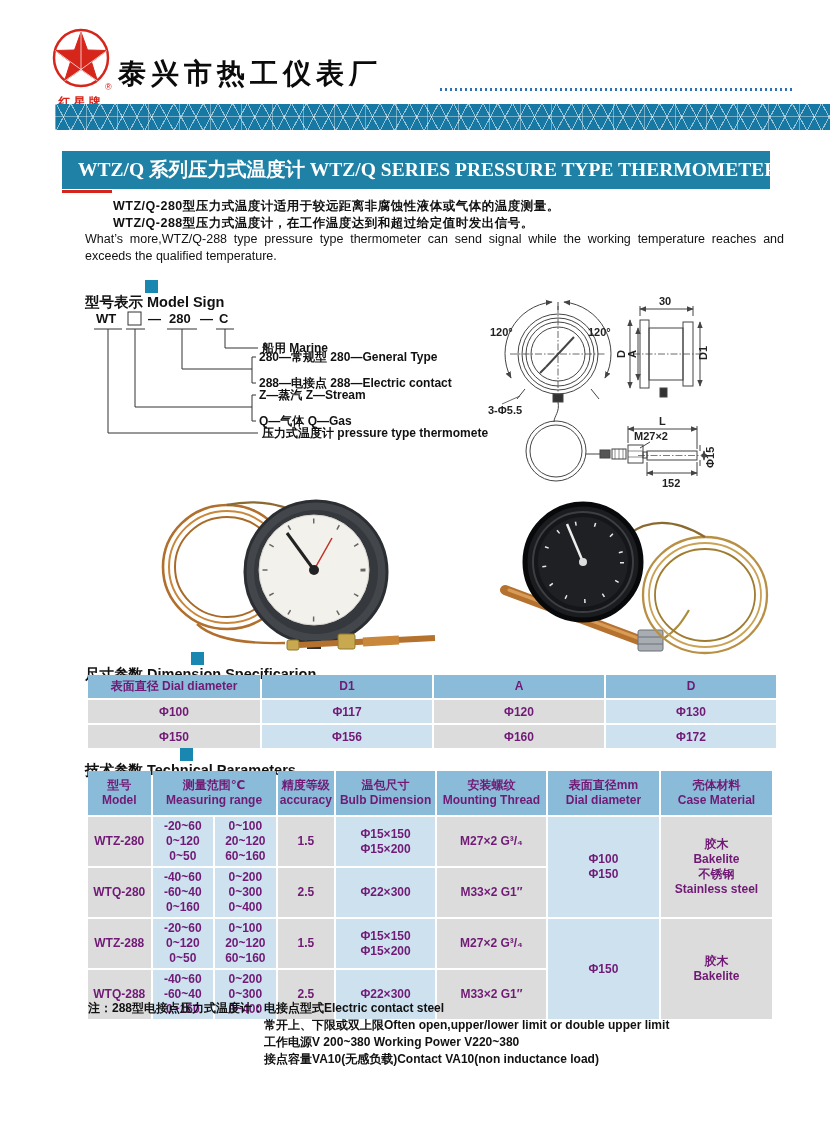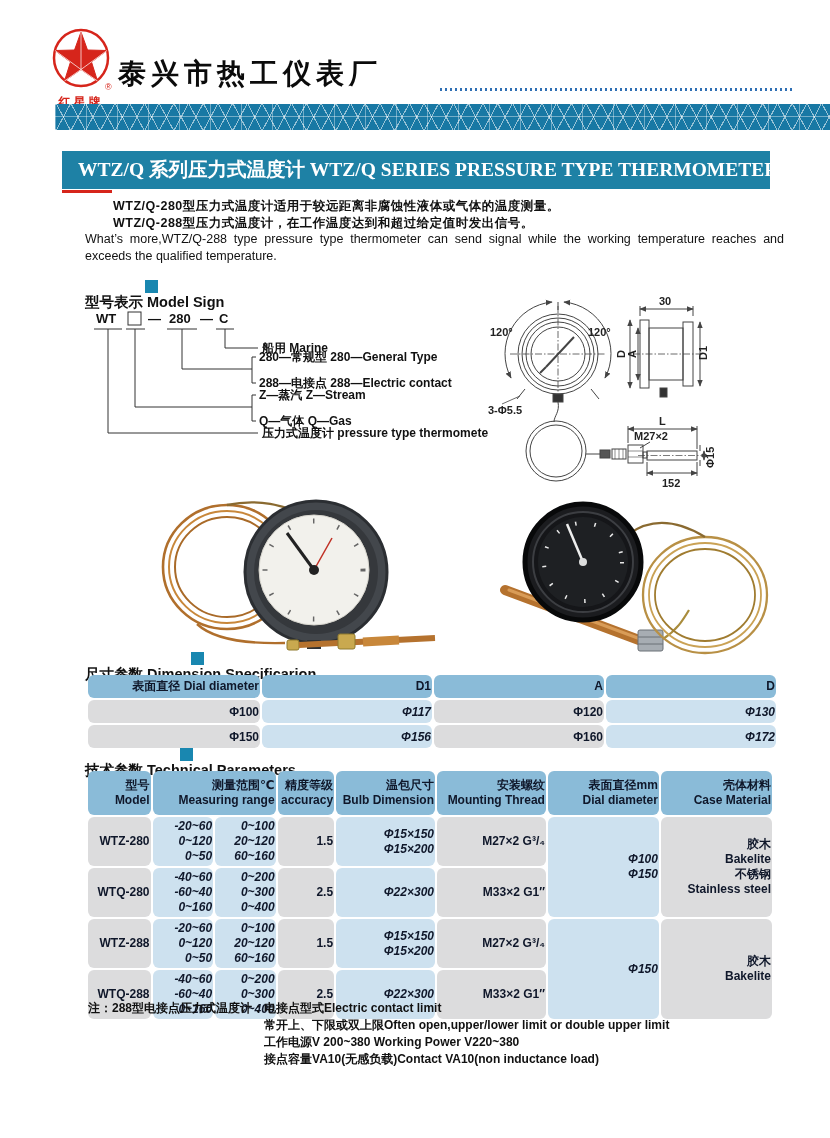--- a/index.html
+++ b/index.html
@@ -32,24 +32,24 @@
   .intro .cn{font-weight:bold;text-indent:28px;letter-spacing:.5px;}
   .intro .en{font-weight:500;}
   .intro .just{text-align:justify;}
 
   
   .sect{display:flex;align-items:center;font-size:14.5px;font-weight:700;white-space:nowrap;flex-direction:column;}
   .sect .sq{width:13px;height:13px;background:#1987b0;margin-right:7px;flex:0 0 auto;}
 
   
   table.spec{border-collapse:separate;border-spacing:2px;table-layout:fixed;}
-  table.spec td,table.spec th{font-size:12px;font-weight:600;text-align:right;vertical-align:middle;
-        white-space:pre-line;padding:2px 1px;color:#0f172a;border-radius:6px;}
+  table.spec td,table.spec th{font-size:12px;font-weight:600;text-align:center;vertical-align:middle;
+        white-space:pre-line;padding:2px 1px;color:#701a75;}
   th.hd{background:#8abbd8;line-height:15px;font-weight:700;}
-  td.blu{background:#cde1ef;font-style:italic;}
+  td.blu{background:#cde1ef;}
   td.gry{background:#dcdcdd;}
   table.dim{width:684px;} table.dim td,table.dim th{height:19px;}
   table.tech{width:688px;} table.tech th{height:40px;}
   table.tech td{line-height:15px;}
 
   .notes{left:88px;top:1000px;width:640px;font-size:12px;line-height:16px;display:flex;}
   .notes .lbl{font-weight:bold;white-space:nowrap;flex:0 0 auto;}
   .notes .items div{margin:0 0 1px 0;font-weight:600;}
 
   svg text{font-family:"Liberation Sans","DejaVu Sans",sans-serif;}
@@ -345,20 +345,20 @@
       <td class="gry">2.5</td>
       <td class="blu">Φ22×300</td>
       <td class="gry">M33×2  G1″</td>
     </tr>
   </tbody>
     </table>
 
   <div class="abs notes">
     <span class="lbl">注：288型电接点压力式温度计：</span>
     <div class="items">
-      <div>电接点型式Electric contact limit</div>
+      <div>电接点型式Electric contact steel</div>
       <div>常开上、下限或双上限Often open,upper/lower limit or double upper limit</div>
       <div>工作电源V 200~380 Working Power V220~380</div>
       <div>接点容量VA10(无感负载)Contact VA10(non inductance load)</div>
     </div>
   </div>
 
 </div>
 
 </body></html>

